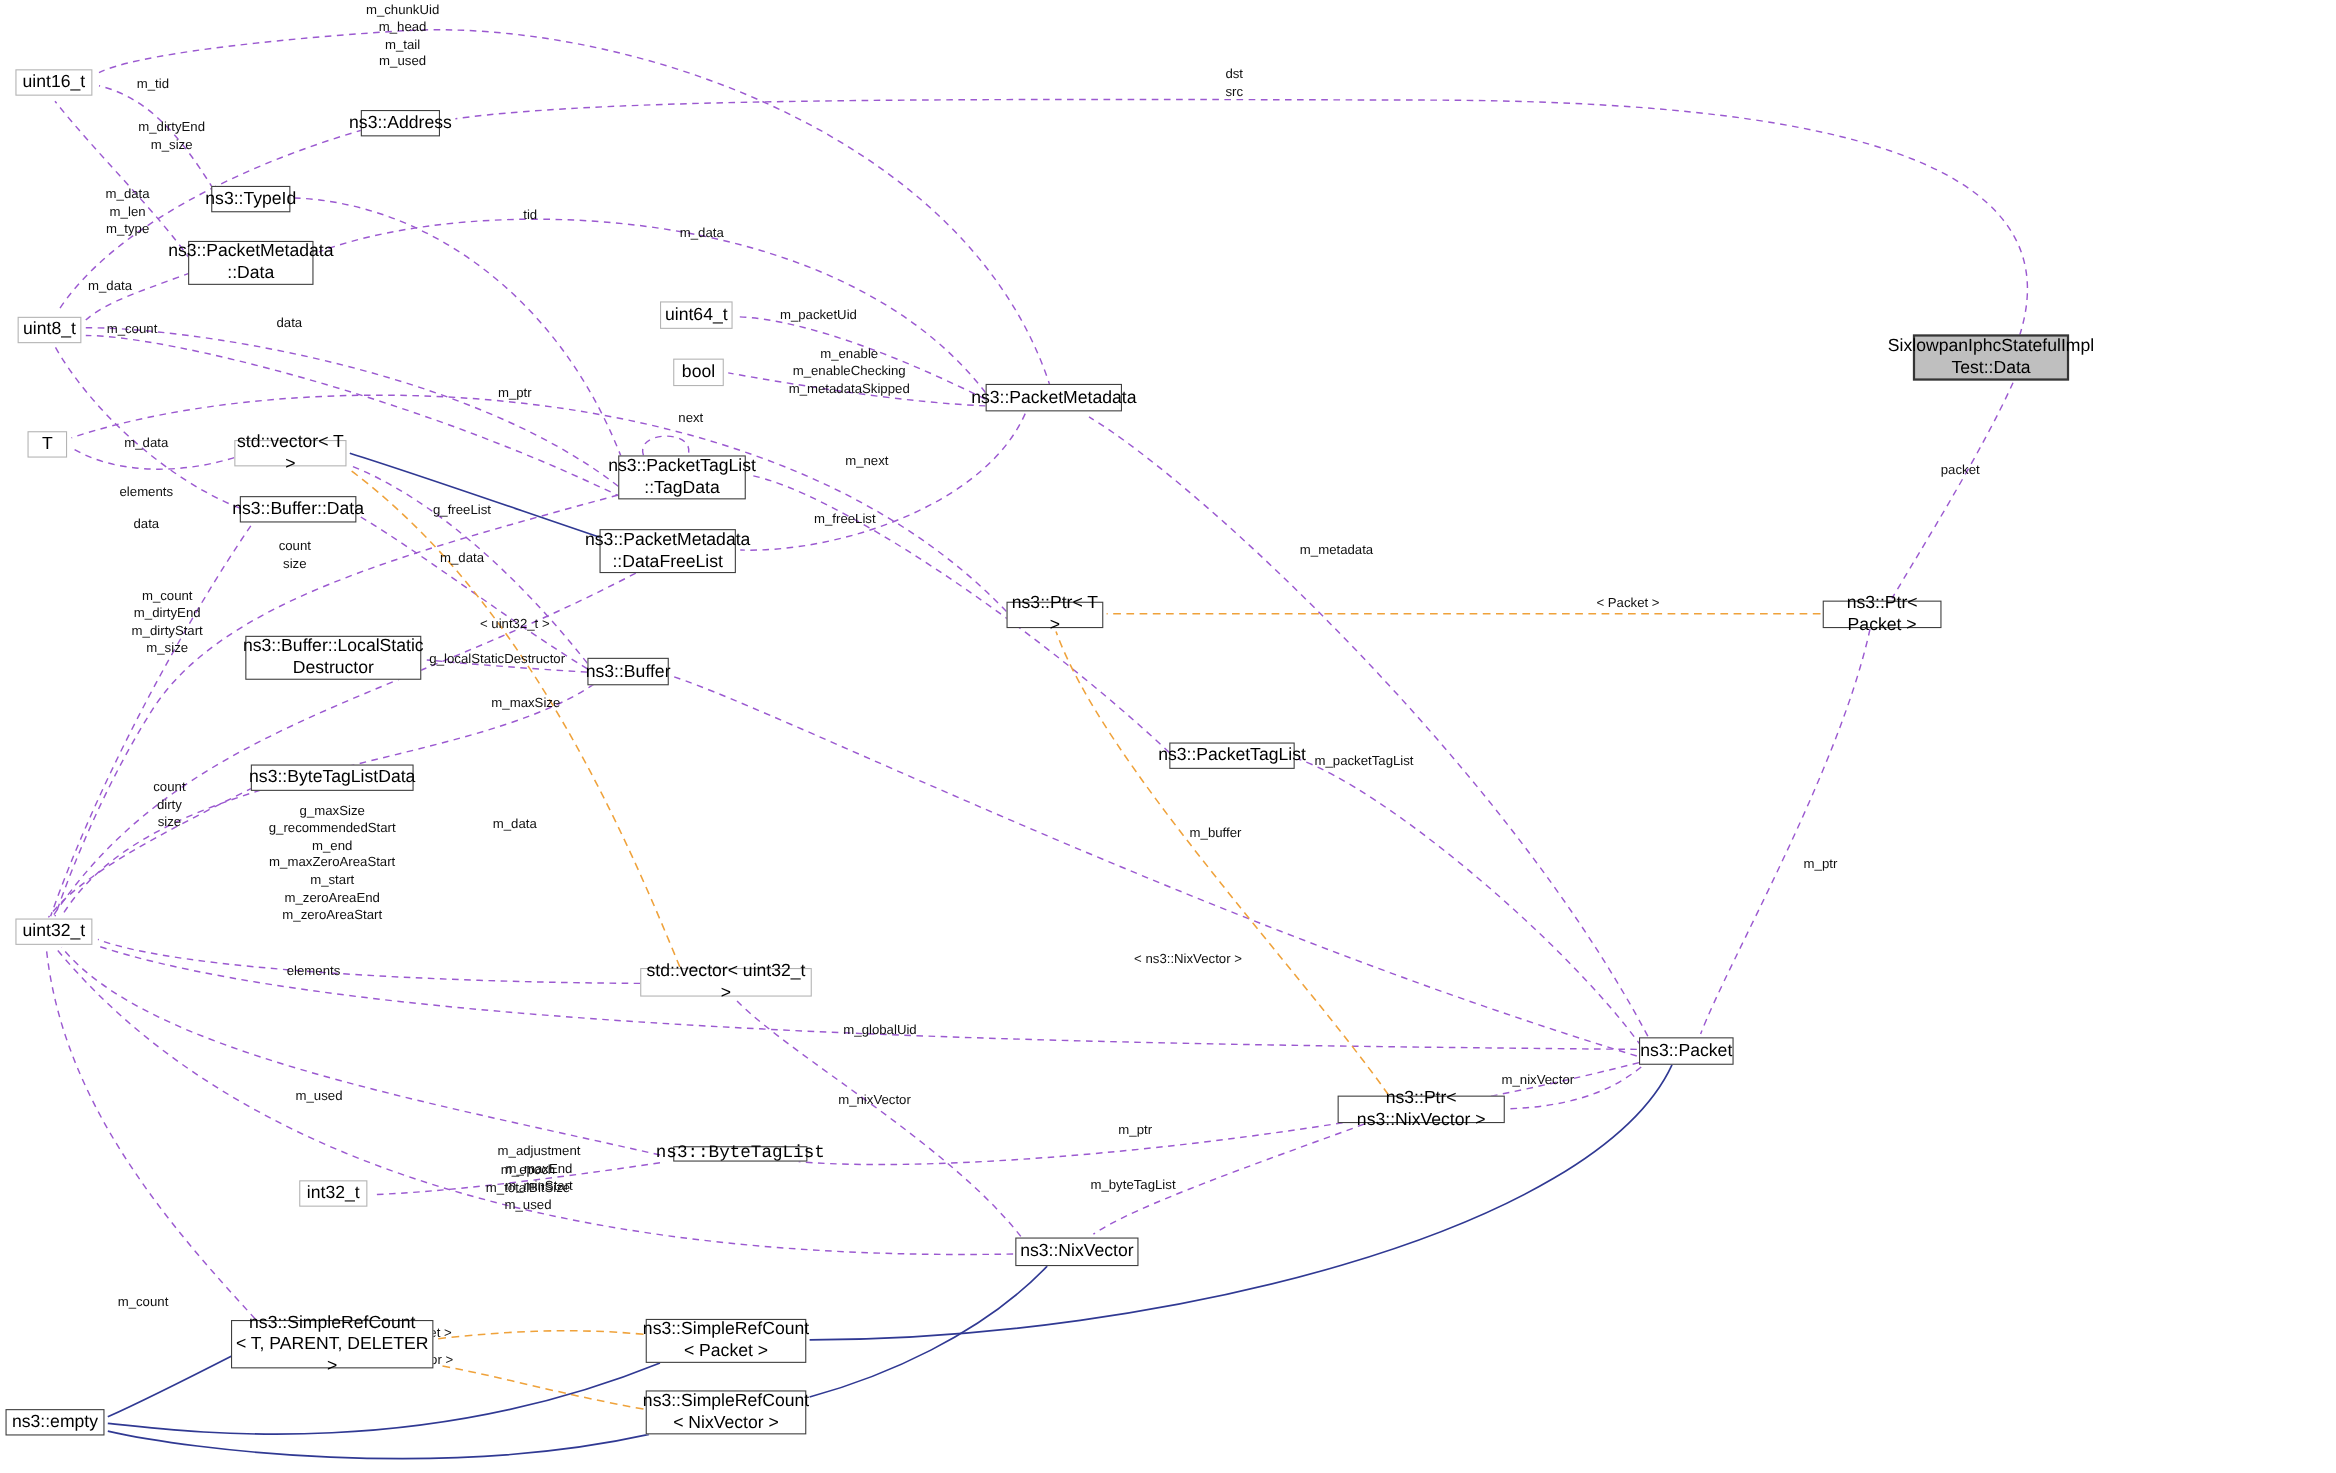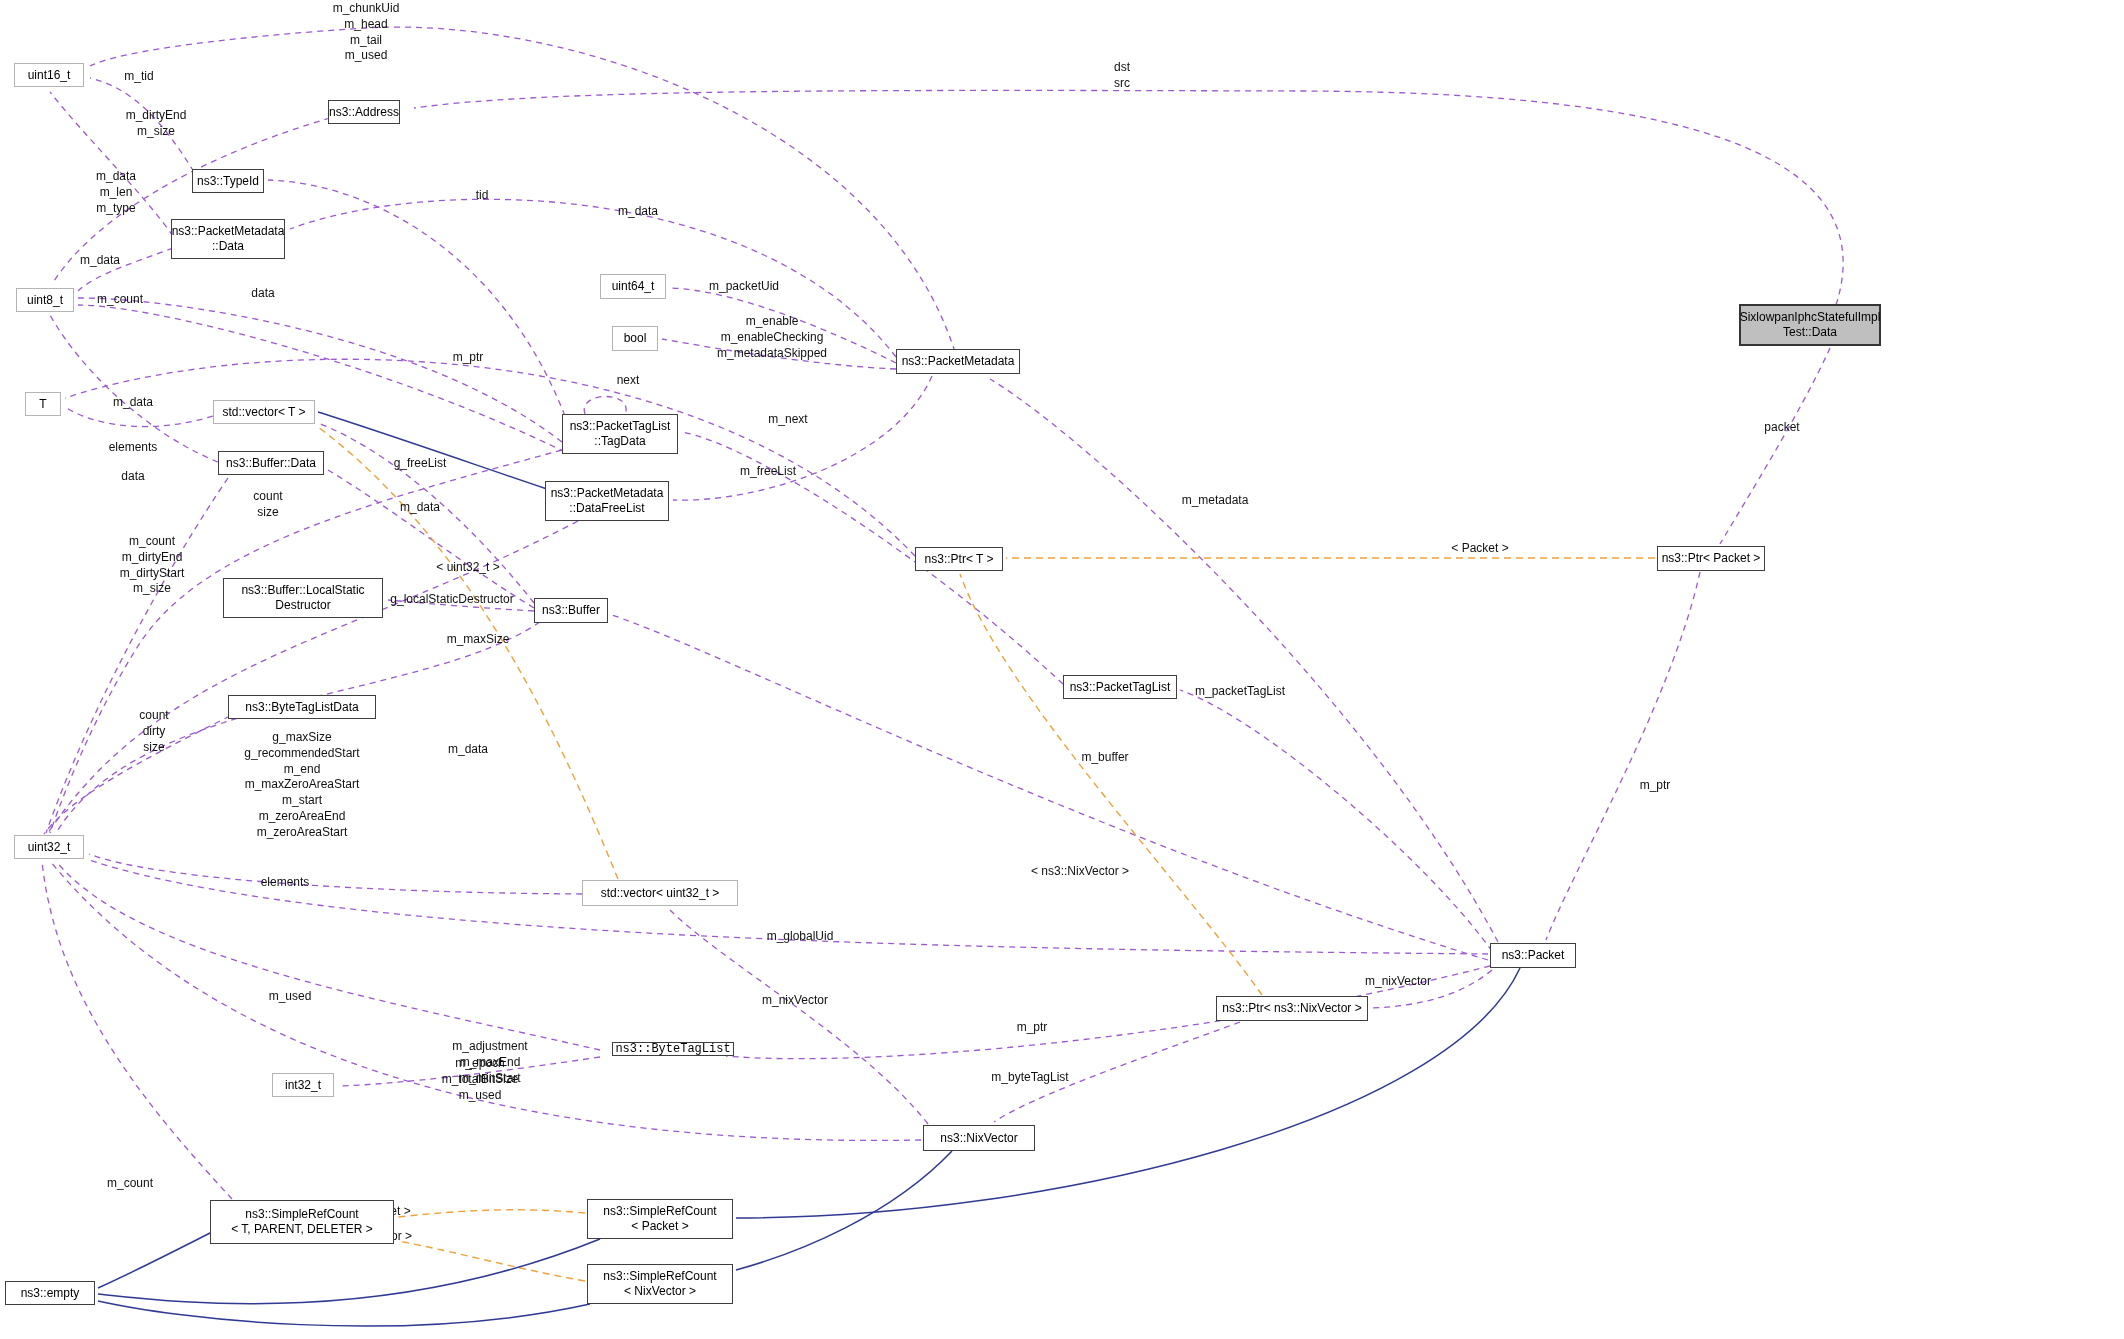--- a/index.html
+++ b/index.html
@@ -13,21 +13,21 @@
   #edge-layer{position:absolute;left:0;top:0;width:2124px;height:1339px;z-index:1;}
   #edge-layer path{fill:none;}
   #edge-layer path.assoc{stroke:#9b59d0;stroke-width:1.3;stroke-dasharray:6 5;}
   #edge-layer path.template{stroke:#efa23b;stroke-width:1.4;stroke-dasharray:7 5;}
   #edge-layer path.inherit{stroke:#303993;stroke-width:1.5;}
   .node{
     position:absolute;z-index:3;
     display:flex;align-items:center;justify-content:center;
     text-align:center;background:#ffffff;
     border:1px solid #b4b4b4;
-    font-size:12px;line-height:1.22;color:#000;
+    font-size:16px;line-height:1.22;color:#000;
     white-space:pre-line;box-sizing:border-box;
   }
   .node.class{border:1.5px solid #3f3f3f;}
   .node.main{background:#bfbfbf;border:2px solid #353535;}
   .elabel{
     position:absolute;z-index:2;
     transform:translate(-50%,-50%);
     font-size:12px;line-height:1.32;color:#101010;
     white-space:pre;text-align:center;
   }

